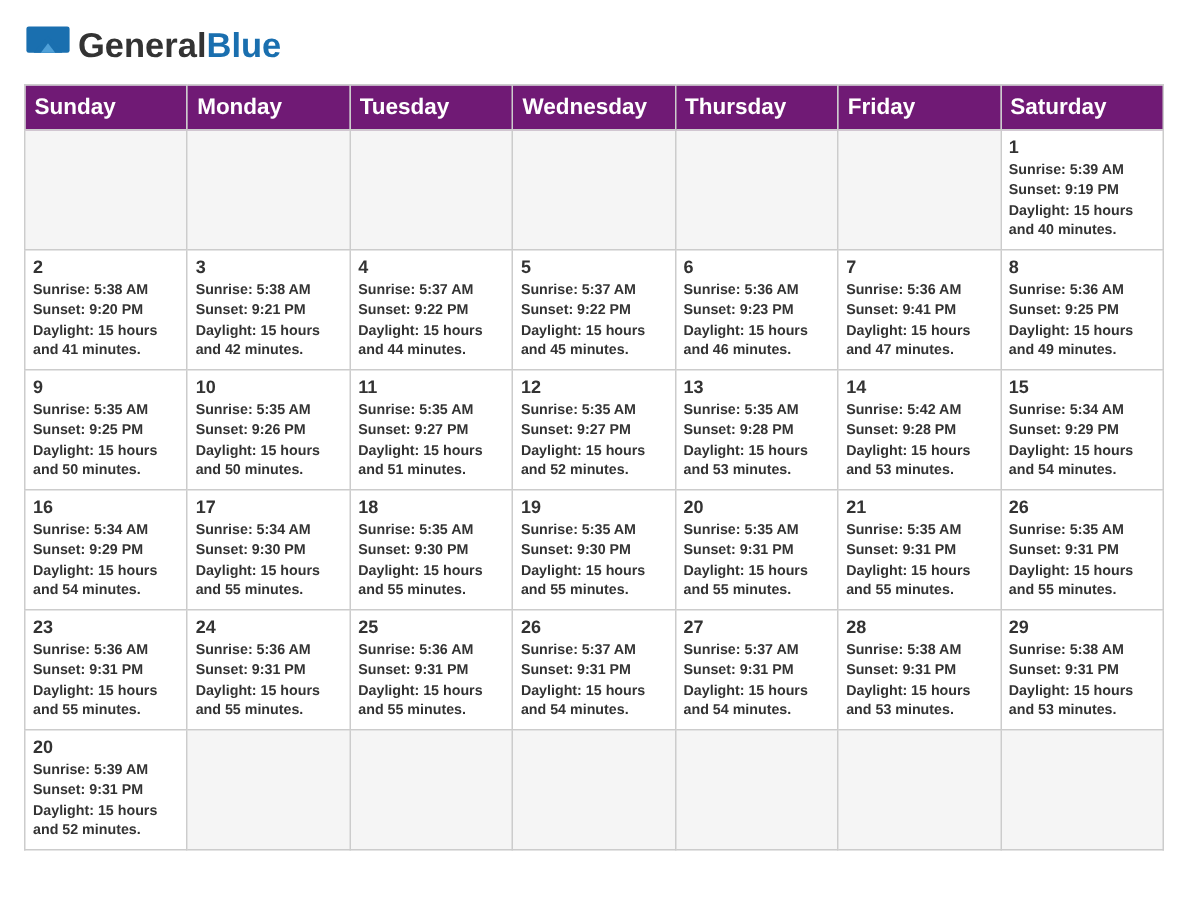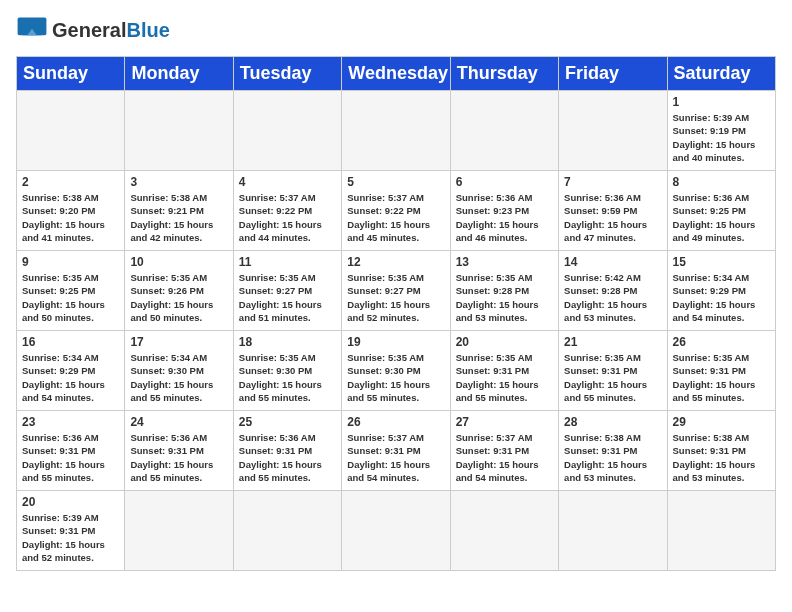--- a/index.html
+++ b/index.html
@@ -15,21 +15,21 @@
       justify-content: space-between;
       align-items: flex-start;
       margin-bottom: 12px;
     }
     .logo {
       display: flex;
       align-items: center;
       gap: 4px;
     }
     .logo-text {
-      font-size: 20px;
+      font-size: 23px;
       font-weight: bold;
       color: #333;
     }
     .logo-text span { color: #1a6faf; }
     .logo-icon {
       width: 32px;
       height: 28px;
     }
     .title-block {
       text-align: right;
@@ -42,23 +42,23 @@
     .location {
       font-size: 15px;
       color: #444;
     }
     table {
       width: 100%;
       border-collapse: collapse;
       table-layout: fixed;
     }
     thead th {
-      background-color: #1d4ed8;
+      background-color: #701a75;
       color: #fff;
-      font-size: 18px;
+      font-size: 15px;
       font-weight: bold;
       padding: 6px 6px;
       text-align: left;
       border: 1px solid #ccc;
     }
     tbody td {
       vertical-align: top;
       border: 1px solid #ccc;
       padding: 4px 5px;
       font-size: 10px;
@@ -157,21 +157,21 @@
         </td>
         <td>
           <span class="day-num">6</span>
           <div class="day-info">Sunrise: 5:36 AM
 Sunset: 9:23 PM
 Daylight: 15 hours and 46 minutes.</div>
         </td>
         <td>
           <span class="day-num">7</span>
           <div class="day-info">Sunrise: 5:36 AM
-Sunset: 9:59 PM
+Sunset: 9:41 PM
 Daylight: 15 hours and 47 minutes.</div>
         </td>
         <td>
           <span class="day-num">8</span>
           <div class="day-info">Sunrise: 5:36 AM
 Sunset: 9:25 PM
 Daylight: 15 hours and 49 minutes.</div>
         </td>
       </tr>
       <tr>

